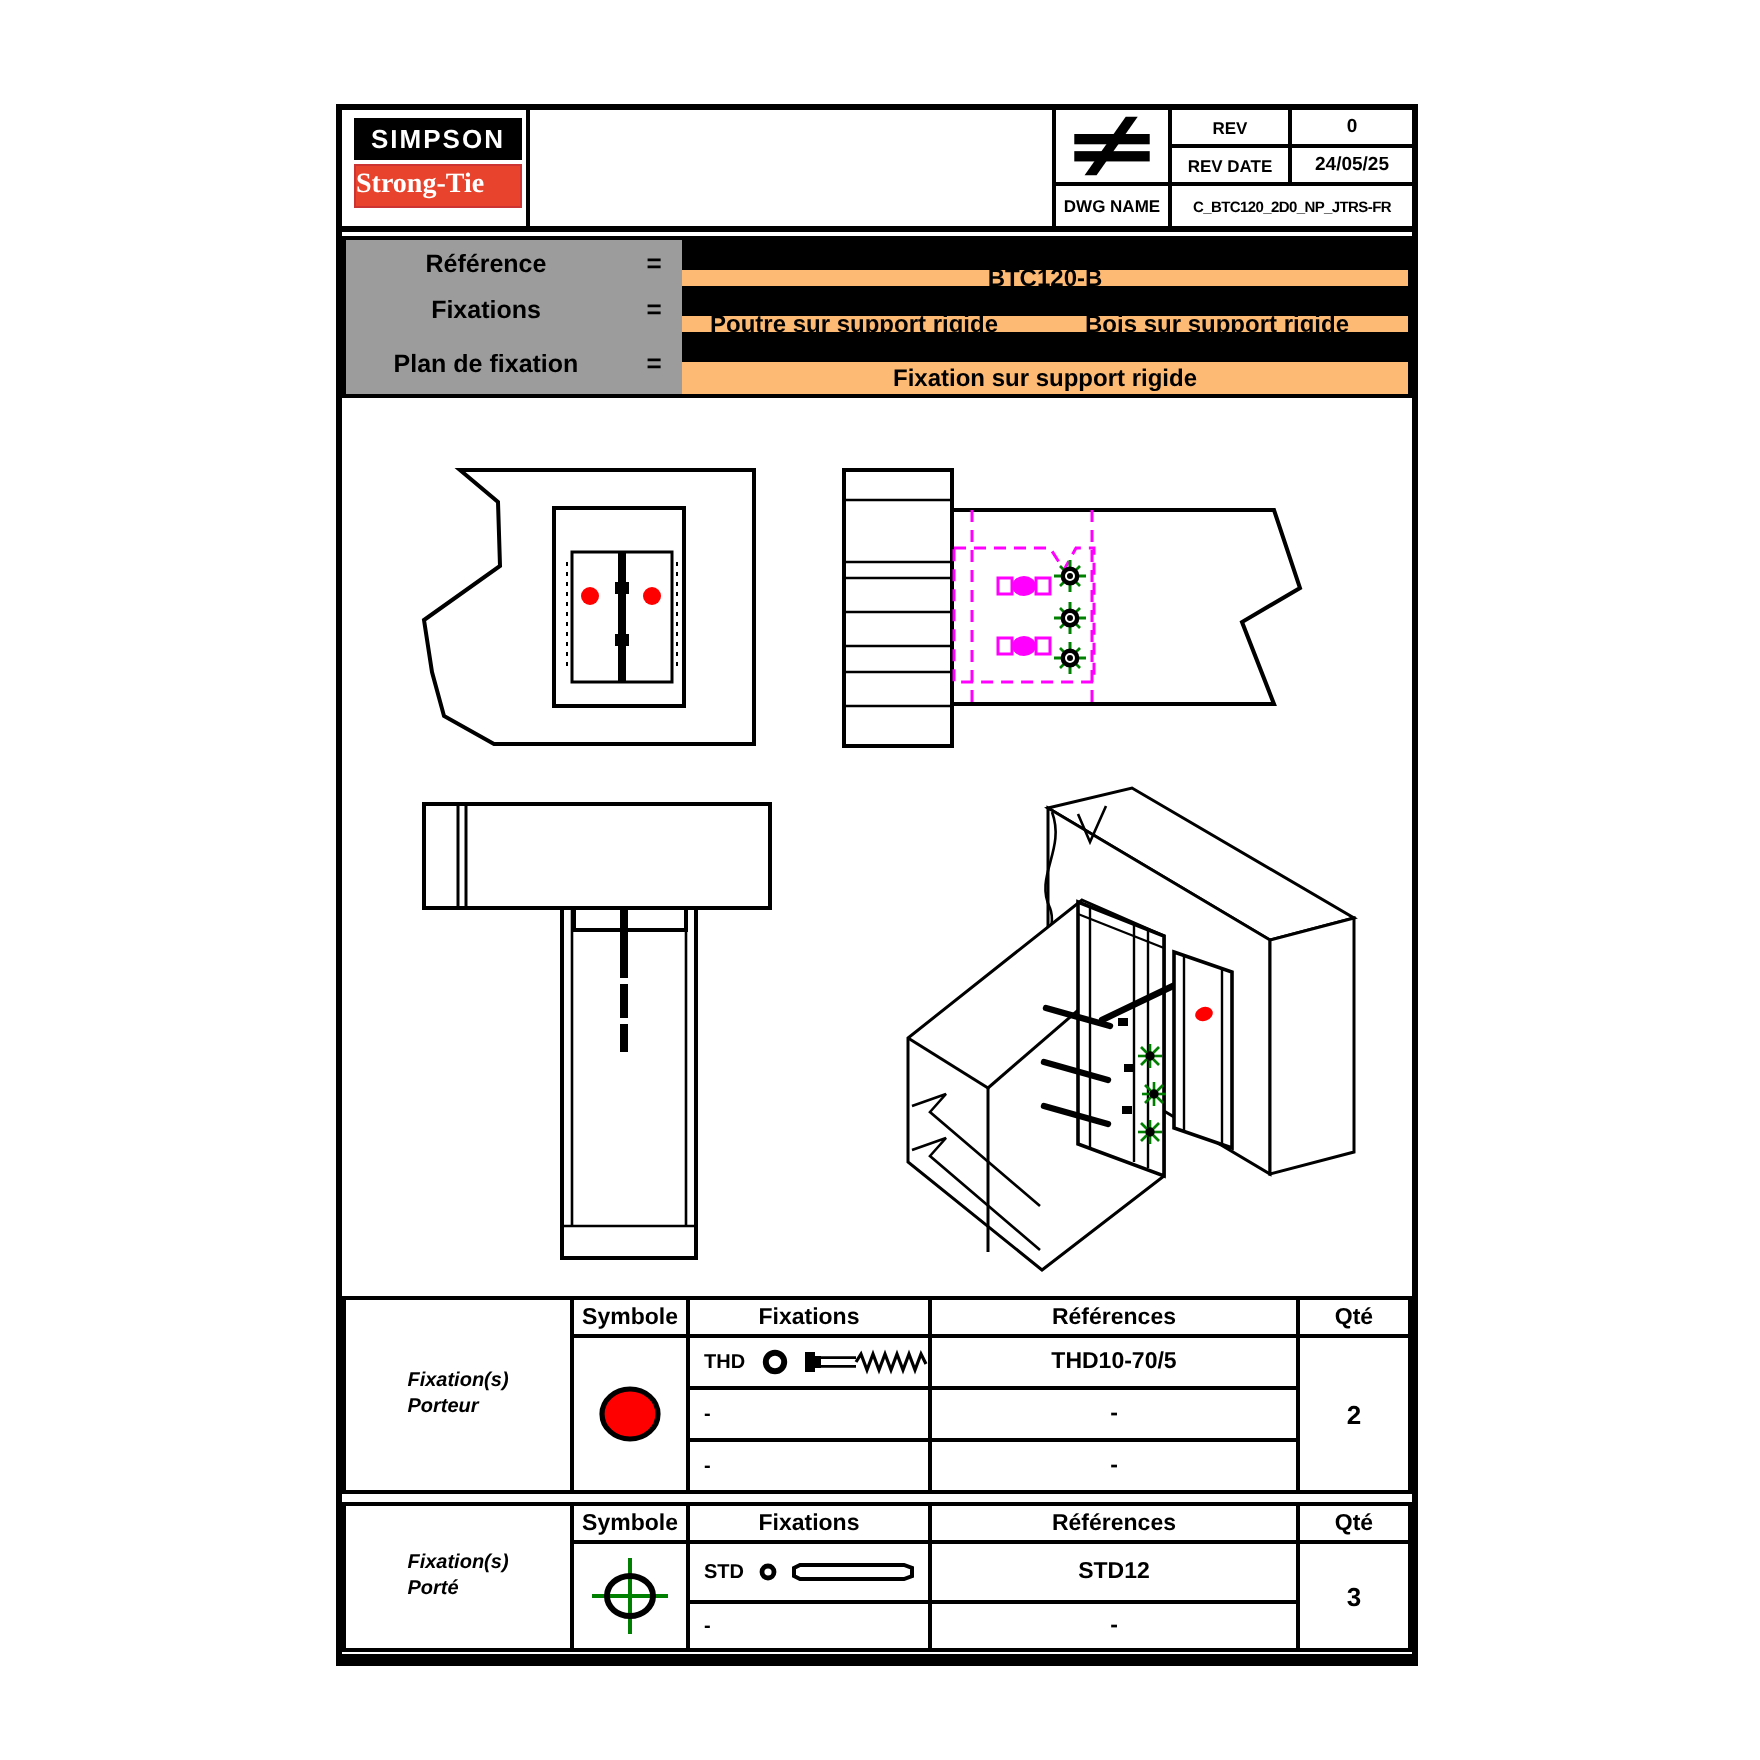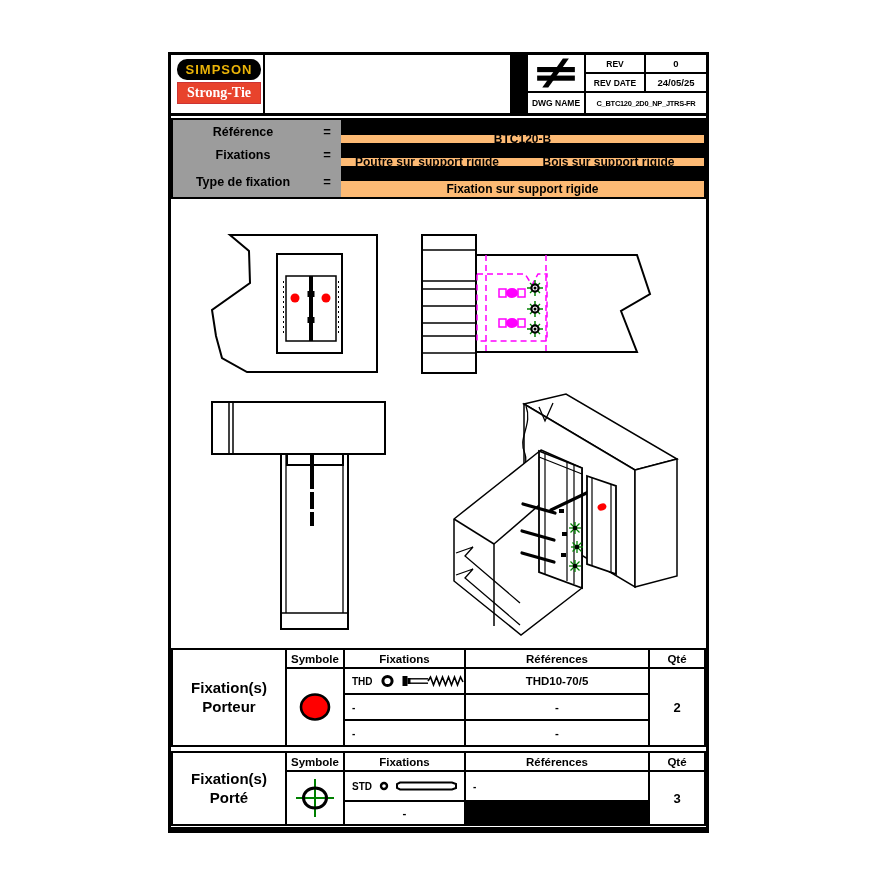--- a/index.html
+++ b/index.html
@@ -3,31 +3,31 @@
 <meta charset="utf-8">
 <style>
   html,body{margin:0;padding:0;background:#fff;}
   .canvas{position:relative;width:880px;height:880px;background:#fff;overflow:hidden;
           font-family:"Liberation Sans",sans-serif;color:#000;}
   .sheet{position:absolute;left:168px;top:52px;width:541px;height:781px;
          border:3px solid #000;border-bottom-width:6px;background:#fff;box-sizing:border-box;}
   
   .hdr{position:absolute;left:0;top:0;right:0;height:58px;border-bottom:3px solid #000;background:#fff;}
   .logo{position:absolute;left:6px;top:4px;width:84px;}
-  .logo-simpson{background:#000;color:#eab308;font-weight:bold;font-size:13px;letter-spacing:1px;
-                text-align:center;padding:3px 0;border-radius:10px;}
+  .logo-simpson{background:#000;color:#ffffff;font-weight:bold;font-size:13px;letter-spacing:1px;
+                text-align:center;padding:3px 0;}
   .logo-strongtie{background:#e8432c;color:#fff;font-family:"Liberation Serif",serif;font-weight:bold;
-                  font-size:14px;text-align:center;padding:2px 0;margin-top:2px;border:1px solid #c33;}
+                  font-size:14px;text-align:left;padding:2px 0;margin-top:2px;border:1px solid #c33;}
   .hdr-div{position:absolute;left:92px;top:0;bottom:0;width:2px;background:#000;}
   .title-wrap{position:absolute;left:100px;right:184px;top:9px;text-align:center;}
   .title{font-size:26px;font-weight:bold;text-decoration:underline;text-underline-offset:5px;
          text-decoration-thickness:2px;}
   .tblock{position:absolute;right:0;top:0;bottom:0;width:178px;background:#000;
           display:grid;grid-template-columns:56px 58px 1fr;grid-template-rows:17px 17px 1fr;gap:2px;
-          border-left:2px solid #000;padding-left:16px;}
+          border-left:2px solid #000;}
   .tblock>div{background:#fff;display:flex;align-items:center;justify-content:center;}
   .tb-lbl{font-size:8.5px;font-weight:bold;}
   .tb-val{font-size:9.5px;font-weight:bold;}
   .tb-dwgval{font-size:7.5px;font-weight:bold;letter-spacing:-0.3px;}
   .c-neq{grid-row:1/3;}
   
   .ref-table{position:absolute;left:0;right:0;top:63px;height:81px;background:#000;
              display:grid;grid-template-columns:140px 28px 172px 1fr;grid-template-rows:23px 23px 1fr;
              gap:0;padding:2px;box-sizing:border-box;}
   .ref-table>div{display:flex;align-items:center;justify-content:center;font-weight:bold;}
@@ -36,22 +36,22 @@
   .cell-val{background:#fdba74;font-size:12px;margin-top:15px;}
   .span2{grid-column:3/5;}
   
   .drawing{position:absolute;left:0;top:146px;width:535px;height:448px;background:#fff;}
   
   .fixgrid{position:absolute;left:0;right:0;background:#000;display:grid;
            grid-template-columns:112px 56px 119px 182px 1fr;gap:2px;padding:2px;box-sizing:border-box;}
   .t1{top:593px;height:99px;grid-template-rows:17px 24px 24px 1fr;}
   .t2{top:696px;height:75px;grid-template-rows:17px 28px 1fr;}
   .fixgrid>div{display:flex;align-items:center;justify-content:center;font-weight:bold;background:#fff;}
-  .f-label{grid-row:1/-1;grid-column:1;background:#9c9c9c;font-size:15px;text-align:center;
-           white-space:pre-line;line-height:1.25;}
+  .f-label{grid-row:1/-1;grid-column:1;background:#9c9c9c;font-size:10px;
+           white-space:pre-line;line-height:1.25;font-style:italic;}
   .f-h{background:#9c9c9c;font-size:11.5px;}
   .f-sym{grid-row:2/-1;grid-column:2;}
   .f-qty{grid-row:2/-1;grid-column:5;font-size:13px;}
   .f-fix{justify-content:flex-start !important;padding-left:7px;gap:7px;font-size:10px;}
   .f-ref{font-size:11.5px;}
 </style>
 </head>
 <body>
 
 <div class="canvas">
@@ -81,21 +81,21 @@
     </div>
 
     <div class="ref-table">
       <div class="cell-gray">Référence</div>
       <div class="cell-eq">=</div>
       <div class="cell-val span2">BTC120-B</div>
       <div class="cell-gray">Fixations</div>
       <div class="cell-eq">=</div>
       <div class="cell-val">Poutre sur support rigide</div>
       <div class="cell-val">Bois sur support rigide</div>
-      <div class="cell-gray">Type de fixation</div>
+      <div class="cell-gray">Plan de fixation</div>
       <div class="cell-eq">=</div>
       <div class="cell-val span2">Fixation sur support rigide</div>
     </div>
 
     <svg class="drawing" viewBox="0 0 535 448">
       <defs>
         <g id="tgt">
           <line x1="-8" y1="0" x2="8" y2="0" stroke="#008000" stroke-width="1.5"></line>
           <line x1="0" y1="-8" x2="0" y2="8" stroke="#008000" stroke-width="1.5"></line>
           <line x1="-5" y1="-5" x2="5" y2="5" stroke="#008000" stroke-width="1.3"></line>
@@ -256,19 +256,20 @@
       </div>
       <div class="f-fix">
         <span>STD</span>
         <svg width="10" height="12" viewBox="0 0 10 12">
             <circle cx="5" cy="6" r="3" fill="none" stroke="#000" stroke-width="2.4"></circle>
           </svg>
         <svg width="62" height="12" viewBox="0 0 62 12">
           <path d="M4,2.5 H56 L60,4 V8 L56,9.5 H4 L1,8 V4 Z" fill="none" stroke="#000" stroke-width="2"></path>
         </svg>
       </div>
+      <div class="f-ref">STD12</div>
       <div class="f-qty">3</div>
       <div class="f-fix">-</div>
       <div class="f-ref">-</div>
     </div>
 
   </div>
 </div>
 
 </body></html>

